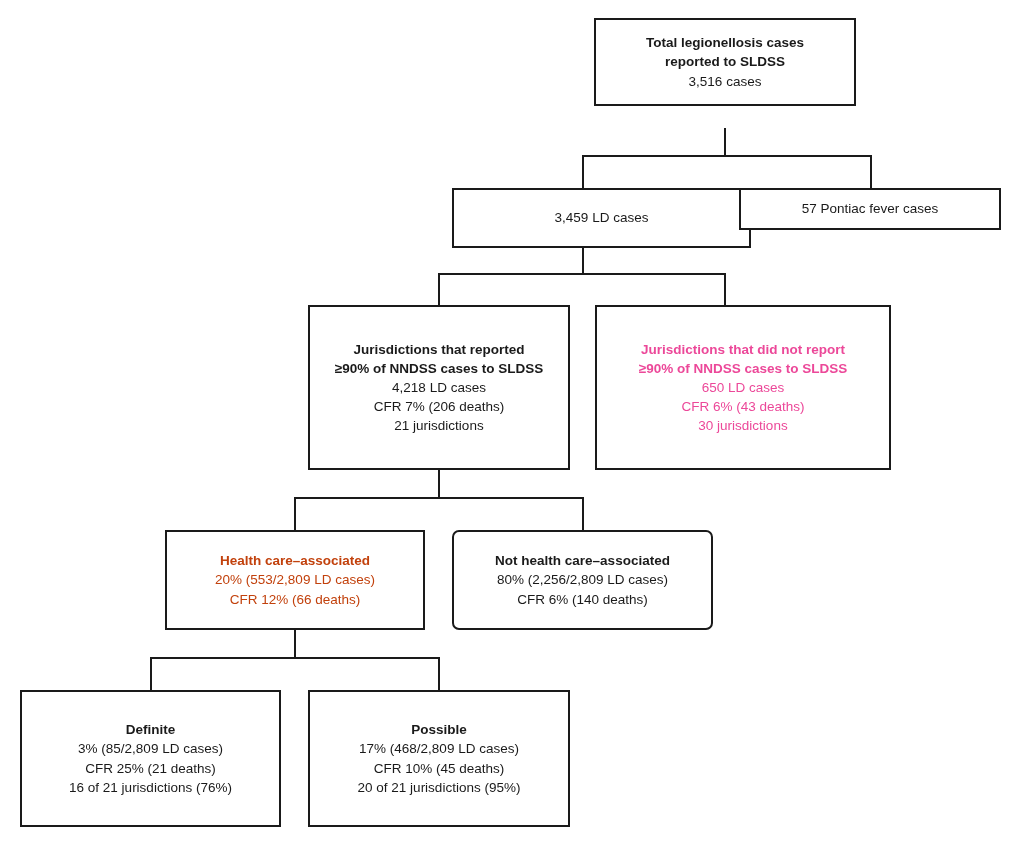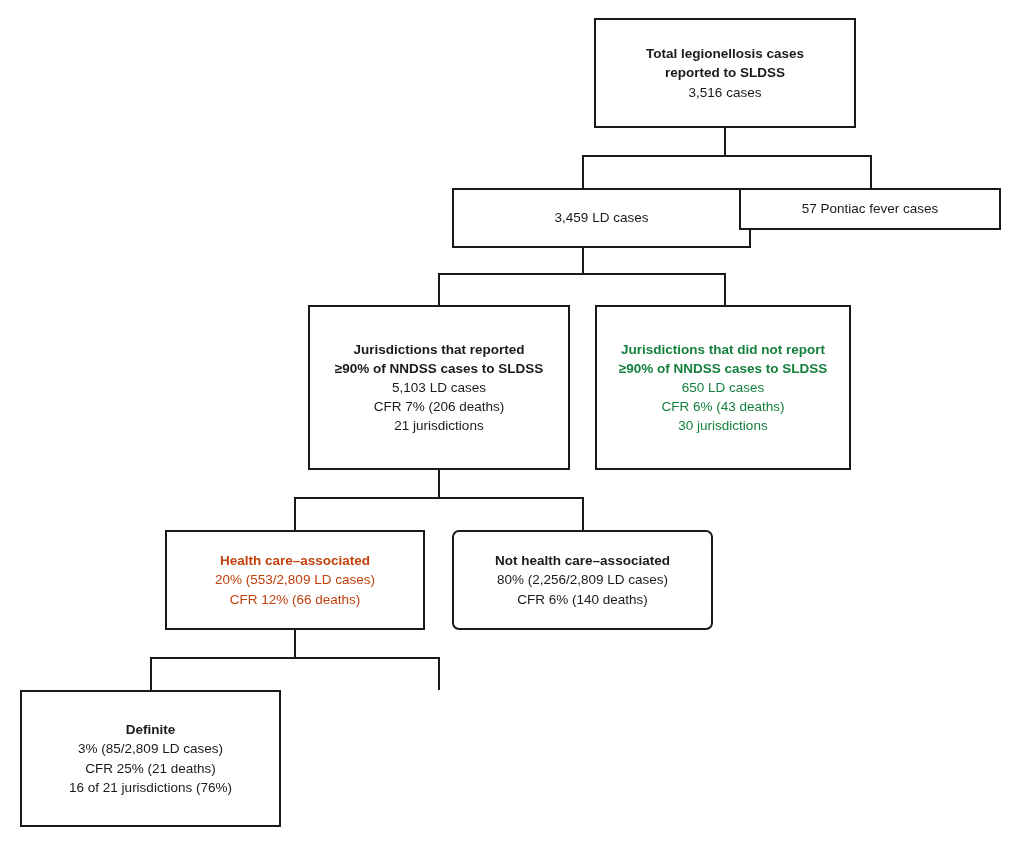--- a/index.html
+++ b/index.html
@@ -60,39 +60,39 @@
     <div class="conn v" style="left: 438px; top: 273px; background: rgb(26, 26, 26); height: 32px;"></div>
     <div class="conn v" style="left: 724px; top: 273px; background: rgb(26, 26, 26); height: 32px;"></div>
     <div class="conn v" style="left: 438px; top: 470px; background: rgb(26, 26, 26); height: 27px;"></div>
     <div class="conn h" style="left: 294px; top: 497px; background: rgb(26, 26, 26); width: 288px;"></div>
     <div class="conn v" style="left: 294px; top: 497px; background: rgb(26, 26, 26); height: 33px;"></div>
     <div class="conn v" style="left: 582px; top: 497px; background: rgb(26, 26, 26); height: 33px;"></div>
     <div class="conn v" style="left: 294px; top: 630px; background: rgb(26, 26, 26); height: 27px;"></div>
     <div class="conn h" style="left: 150px; top: 657px; background: rgb(26, 26, 26); width: 288px;"></div>
     <div class="conn v" style="left: 150px; top: 657px; background: rgb(26, 26, 26); height: 33px;"></div>
     <div class="conn v" style="left: 438px; top: 657px; background: rgb(26, 26, 26); height: 33px;"></div>
-    <div class="node" style="left: 594px; top: 18px; width: 262px; height: 110px; border-color: rgb(26, 26, 26); color: rgb(26, 26, 26);">
+    <div class="node" style="left: 594px; top: 18px; width: 262px; height: 88px; border-color: rgb(26, 26, 26); color: rgb(26, 26, 26);">
       <span class="ln b">Total legionellosis cases</span>
       <span class="ln b">reported to SLDSS</span>
       <span class="ln">3,516 cases</span>
     </div>
     <div class="node" style="left: 452px; top: 188px; width: 299px; height: 60px; border-color: rgb(26, 26, 26); color: rgb(26, 26, 26);">
       <span class="ln">3,459 LD cases</span>
     </div>
     <div class="node" style="left: 739px; top: 188px; width: 262px; height: 42px; border-color: rgb(26, 26, 26); color: rgb(26, 26, 26);">
       <span class="ln">57 Pontiac fever cases</span>
     </div>
     <div class="node" style="left: 308px; top: 305px; width: 262px; height: 165px; border-color: rgb(26, 26, 26); color: rgb(26, 26, 26);">
       <span class="ln b">Jurisdictions that reported</span>
       <span class="ln b">≥90% of NNDSS cases to SLDSS</span>
-      <span class="ln">5,103 LD cases</span>
+      <span class="ln">4,218 LD cases</span>
       <span class="ln">CFR 7% (206 deaths)</span>
       <span class="ln">21 jurisdictions</span>
     </div>
-    <div class="node" style="left: 595px; top: 305px; width: 256px; height: 165px; border-color: rgb(26, 26, 26); color: #15803d;">
+    <div class="node" style="left: 595px; top: 305px; width: 296px; height: 165px; border-color: rgb(26, 26, 26); color: #ec4899;">
       <span class="ln b">Jurisdictions that did not report</span>
       <span class="ln b">≥90% of NNDSS cases to SLDSS</span>
       <span class="ln">650 LD cases</span>
       <span class="ln">CFR 6% (43 deaths)</span>
       <span class="ln">30 jurisdictions</span>
     </div>
     <div class="node" style="left: 165px; top: 530px; width: 260px; height: 100px; border-color: rgb(26, 26, 26); color: #c2410c;">
       <span class="ln b">Health care–associated</span>
       <span class="ln">20% (553/2,809 LD cases)</span>
       <span class="ln">CFR 12% (66 deaths)</span>
@@ -101,13 +101,19 @@
       <span class="ln b">Not health care–associated</span>
       <span class="ln">80% (2,256/2,809 LD cases)</span>
       <span class="ln">CFR 6% (140 deaths)</span>
     </div>
     <div class="node" style="left: 20px; top: 690px; width: 261px; height: 137px; border-color: rgb(26, 26, 26); color: rgb(26, 26, 26);">
       <span class="ln b">Definite</span>
       <span class="ln">3% (85/2,809 LD cases)</span>
       <span class="ln">CFR 25% (21 deaths)</span>
       <span class="ln">16 of 21 jurisdictions (76%)</span>
     </div>
+    <div class="node" style="left: 308px; top: 690px; width: 262px; height: 137px; border-color: rgb(26, 26, 26); color: rgb(26, 26, 26);">
+      <span class="ln b">Possible</span>
+      <span class="ln">17% (468/2,809 LD cases)</span>
+      <span class="ln">CFR 10% (45 deaths)</span>
+      <span class="ln">20 of 21 jurisdictions (95%)</span>
+    </div>
   </div>
 
 </body></html>

